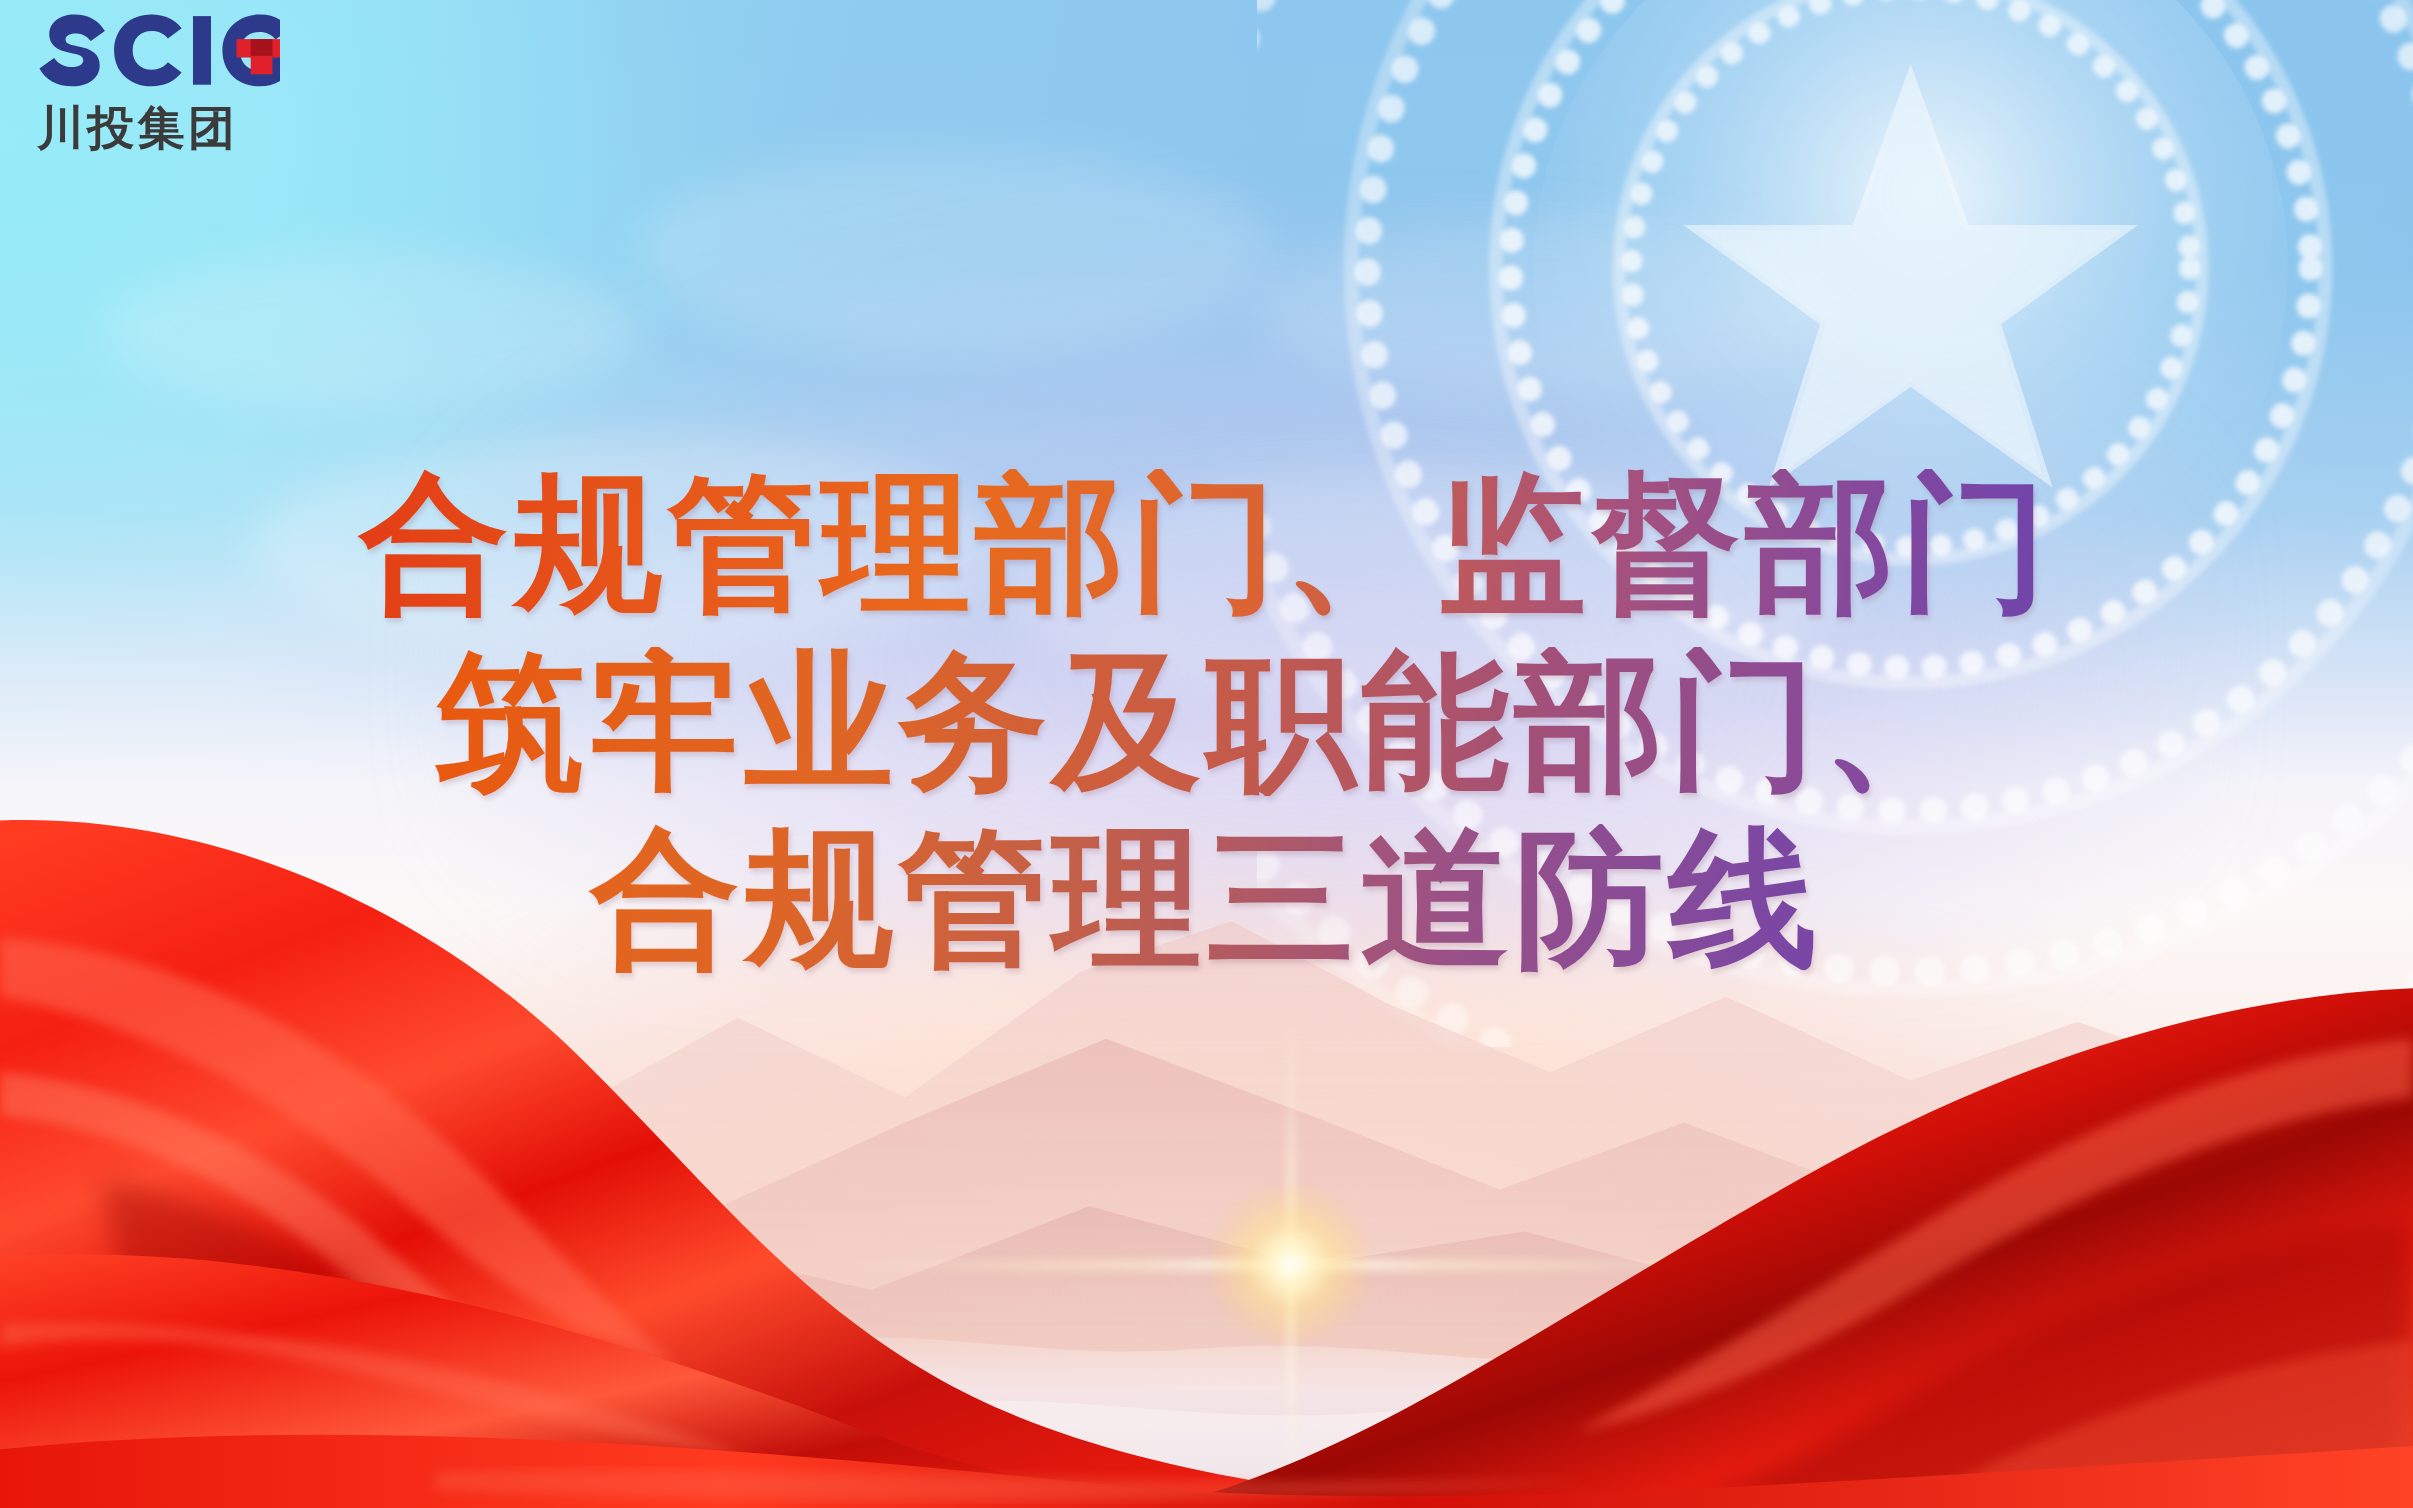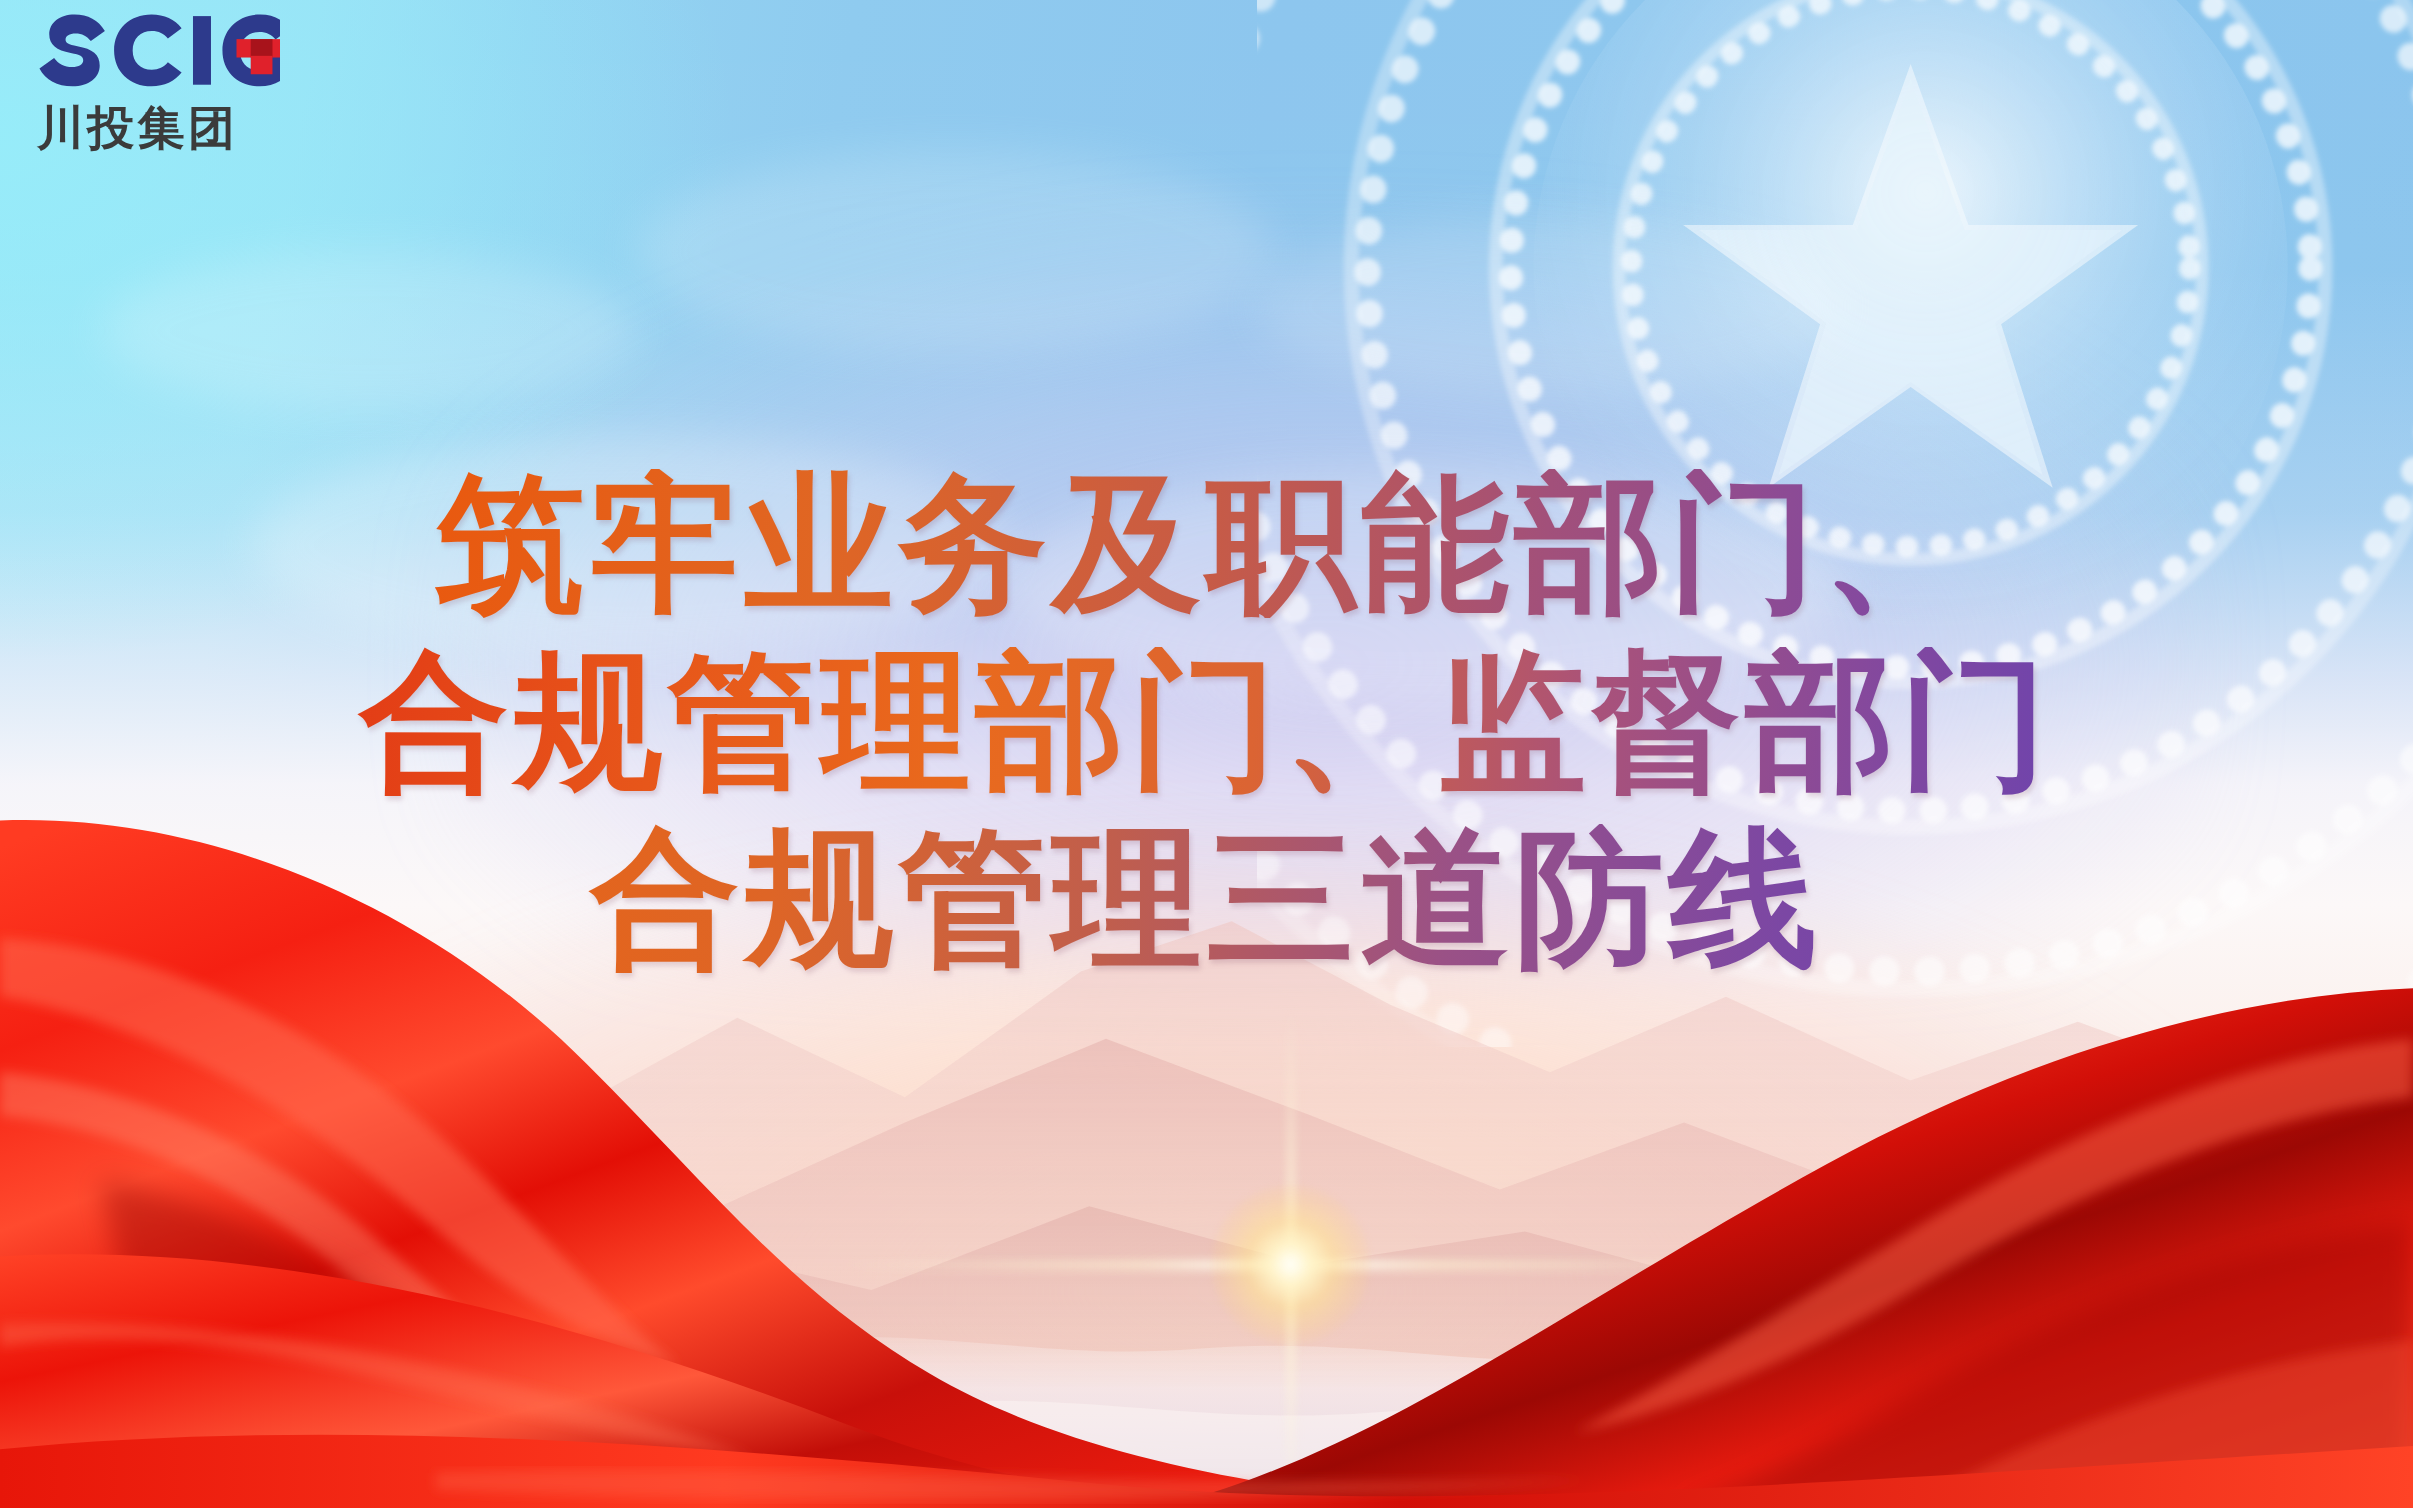--- a/index.html
+++ b/index.html
@@ -406,19 +406,19 @@
         <rect x="248" y="38" width="60" height="22" fill="#E0212B"></rect>
         <rect x="265" y="38" width="26" height="22" fill="#A8131B"></rect>
         <rect x="265" y="58" width="26" height="22" fill="#E0212B"></rect>
       </g>
     </svg>
     <div class="logo-cn">川投集团</div>
     <span class="sr-only">SCIC</span>
   </div>
 
   <div class="headline">
+    <span class="hl-line hl-2">合规管理部门、监督部门</span>
     <span class="hl-line hl-1">筑牢业务及职能部门、</span>
-    <span class="hl-line hl-2">合规管理部门、监督部门</span>
     <span class="hl-line hl-3">合规管理三道防线</span>
   </div>
 
 </div>
 
 
 </body></html>

